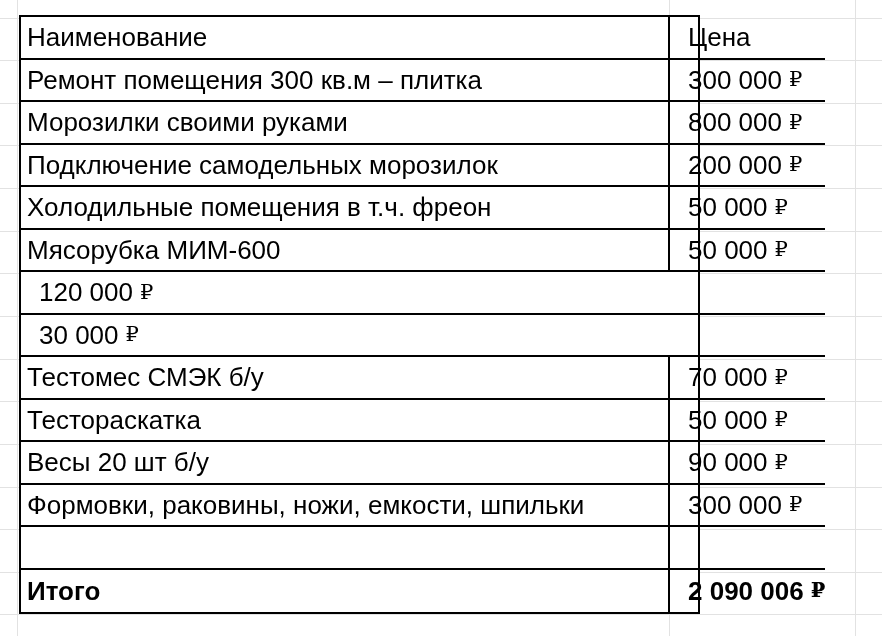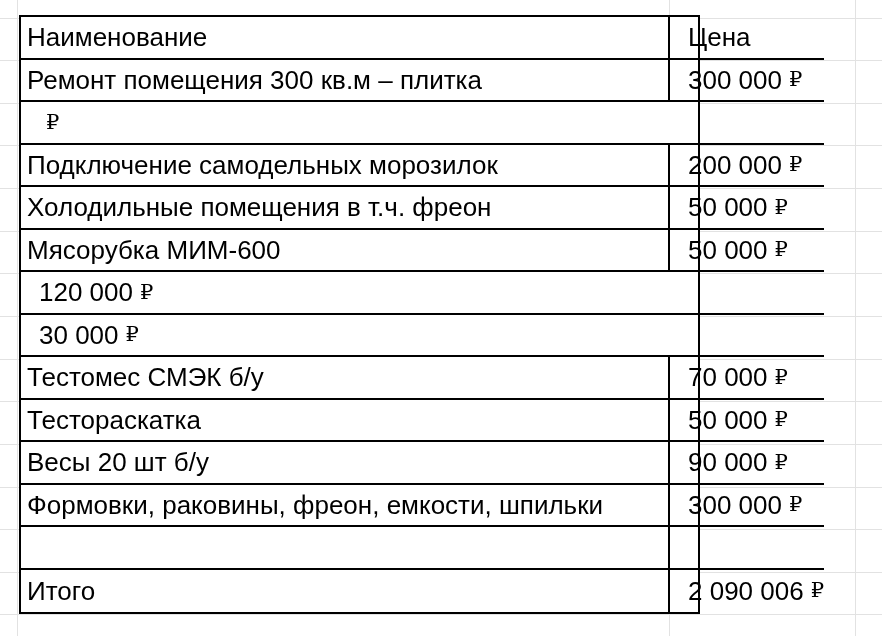--- a/index.html
+++ b/index.html
@@ -41,21 +41,21 @@
     background: #ffffff;
     display: grid;
     grid-template-rows: repeat(14, 1fr);
     z-index: 2;
   }
   .row {
     display: flex;
     border-bottom: 2.5px solid #000000;
     min-height: 0;
   }
-  .row:last-child { border-bottom: none; }
+  .row:last-child { border-bottom: none; font-weight: bold; }
   .cell {
     display: flex;
     align-items: center;
     overflow: hidden;
     white-space: nowrap;
     font-size: 26px;
     line-height: 1;
   }
   .cell.name {
     width: 649px;
@@ -103,21 +103,23 @@
     </div>
 
   <div class="row">
         <div class="cell name">Ремонт помещения 300 кв.м – плитка</div>
         <div class="cell price">
           <span>300 000</span>
           <span class="rub">₽</span>
         </div>
       </div>
       <div class="row">
+        <div class="cell name">Морозилки своими руками</div>
         <div class="cell price">
+          <span>800 000</span>
           <span class="rub">₽</span>
         </div>
       </div>
       <div class="row">
         <div class="cell name">Подключение самодельных морозилок</div>
         <div class="cell price">
           <span>200 000</span>
           <span class="rub">₽</span>
         </div>
       </div>
@@ -162,21 +164,21 @@
         </div>
       </div>
       <div class="row">
         <div class="cell name">Весы 20 шт б/у</div>
         <div class="cell price">
           <span>90 000</span>
           <span class="rub">₽</span>
         </div>
       </div>
       <div class="row">
-        <div class="cell name">Формовки, раковины, фреон, емкости, шпильки</div>
+        <div class="cell name">Формовки, раковины, ножи, емкости, шпильки</div>
         <div class="cell price">
           <span>300 000</span>
           <span class="rub">₽</span>
         </div>
       </div>
       <div class="row">
         <div class="cell name"></div>
         <div class="cell price"></div>
       </div>
       <div class="row">

